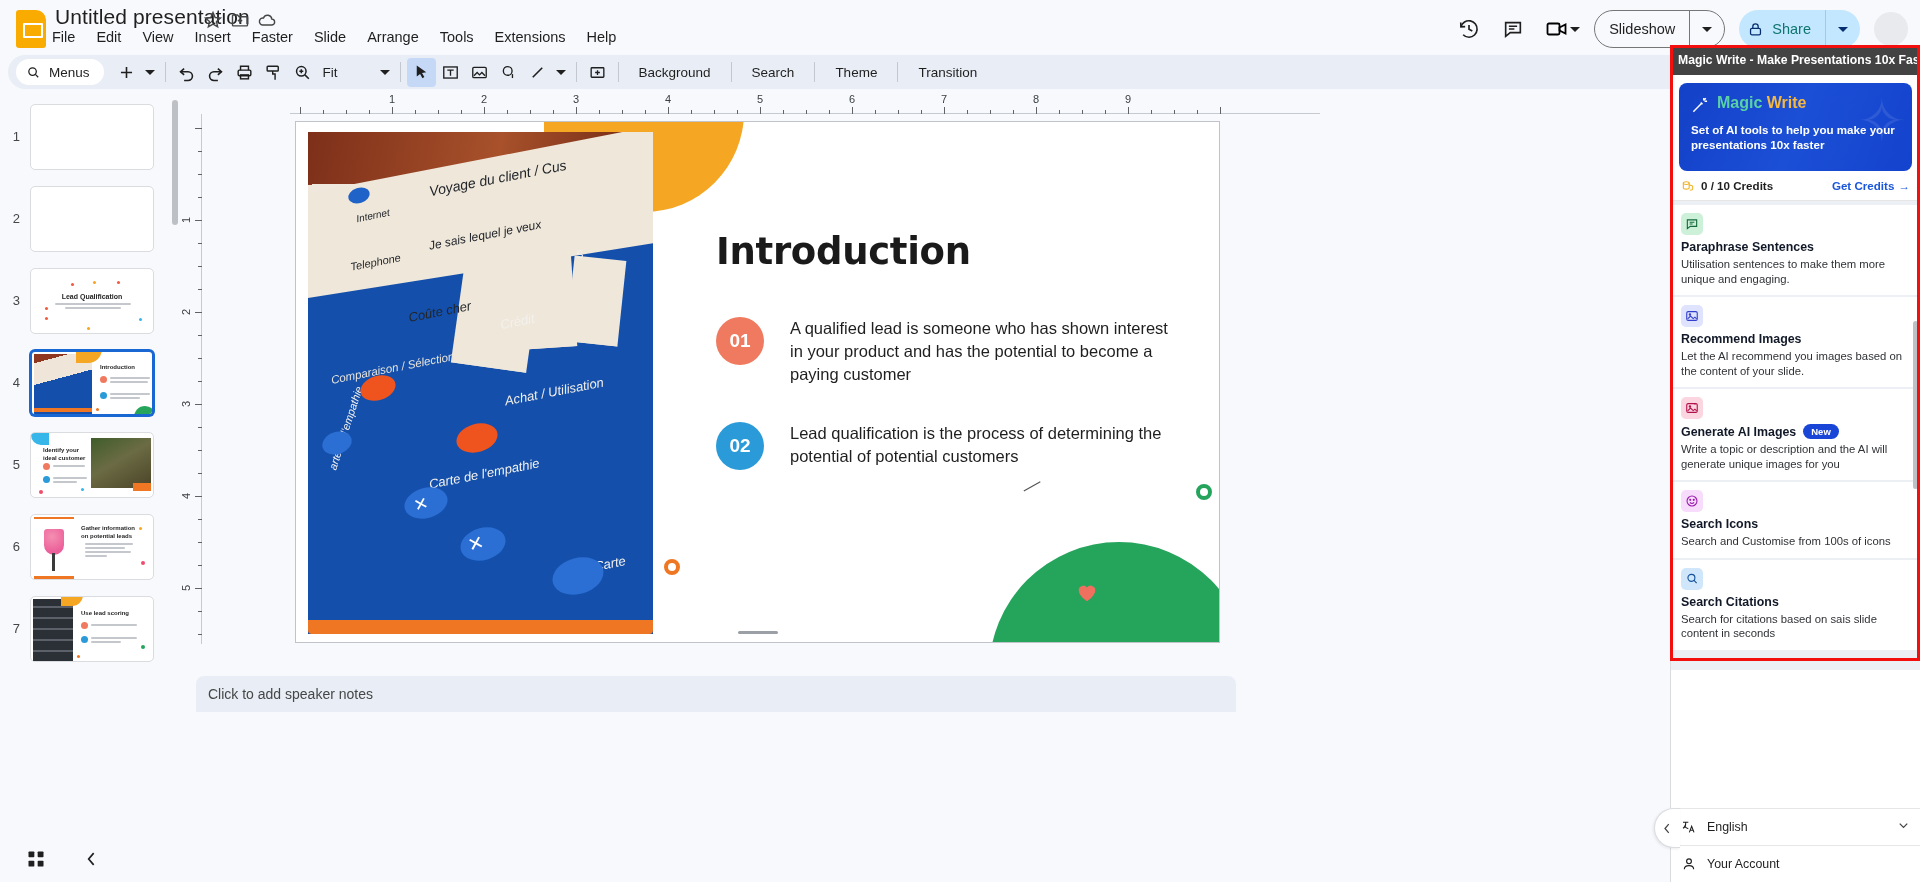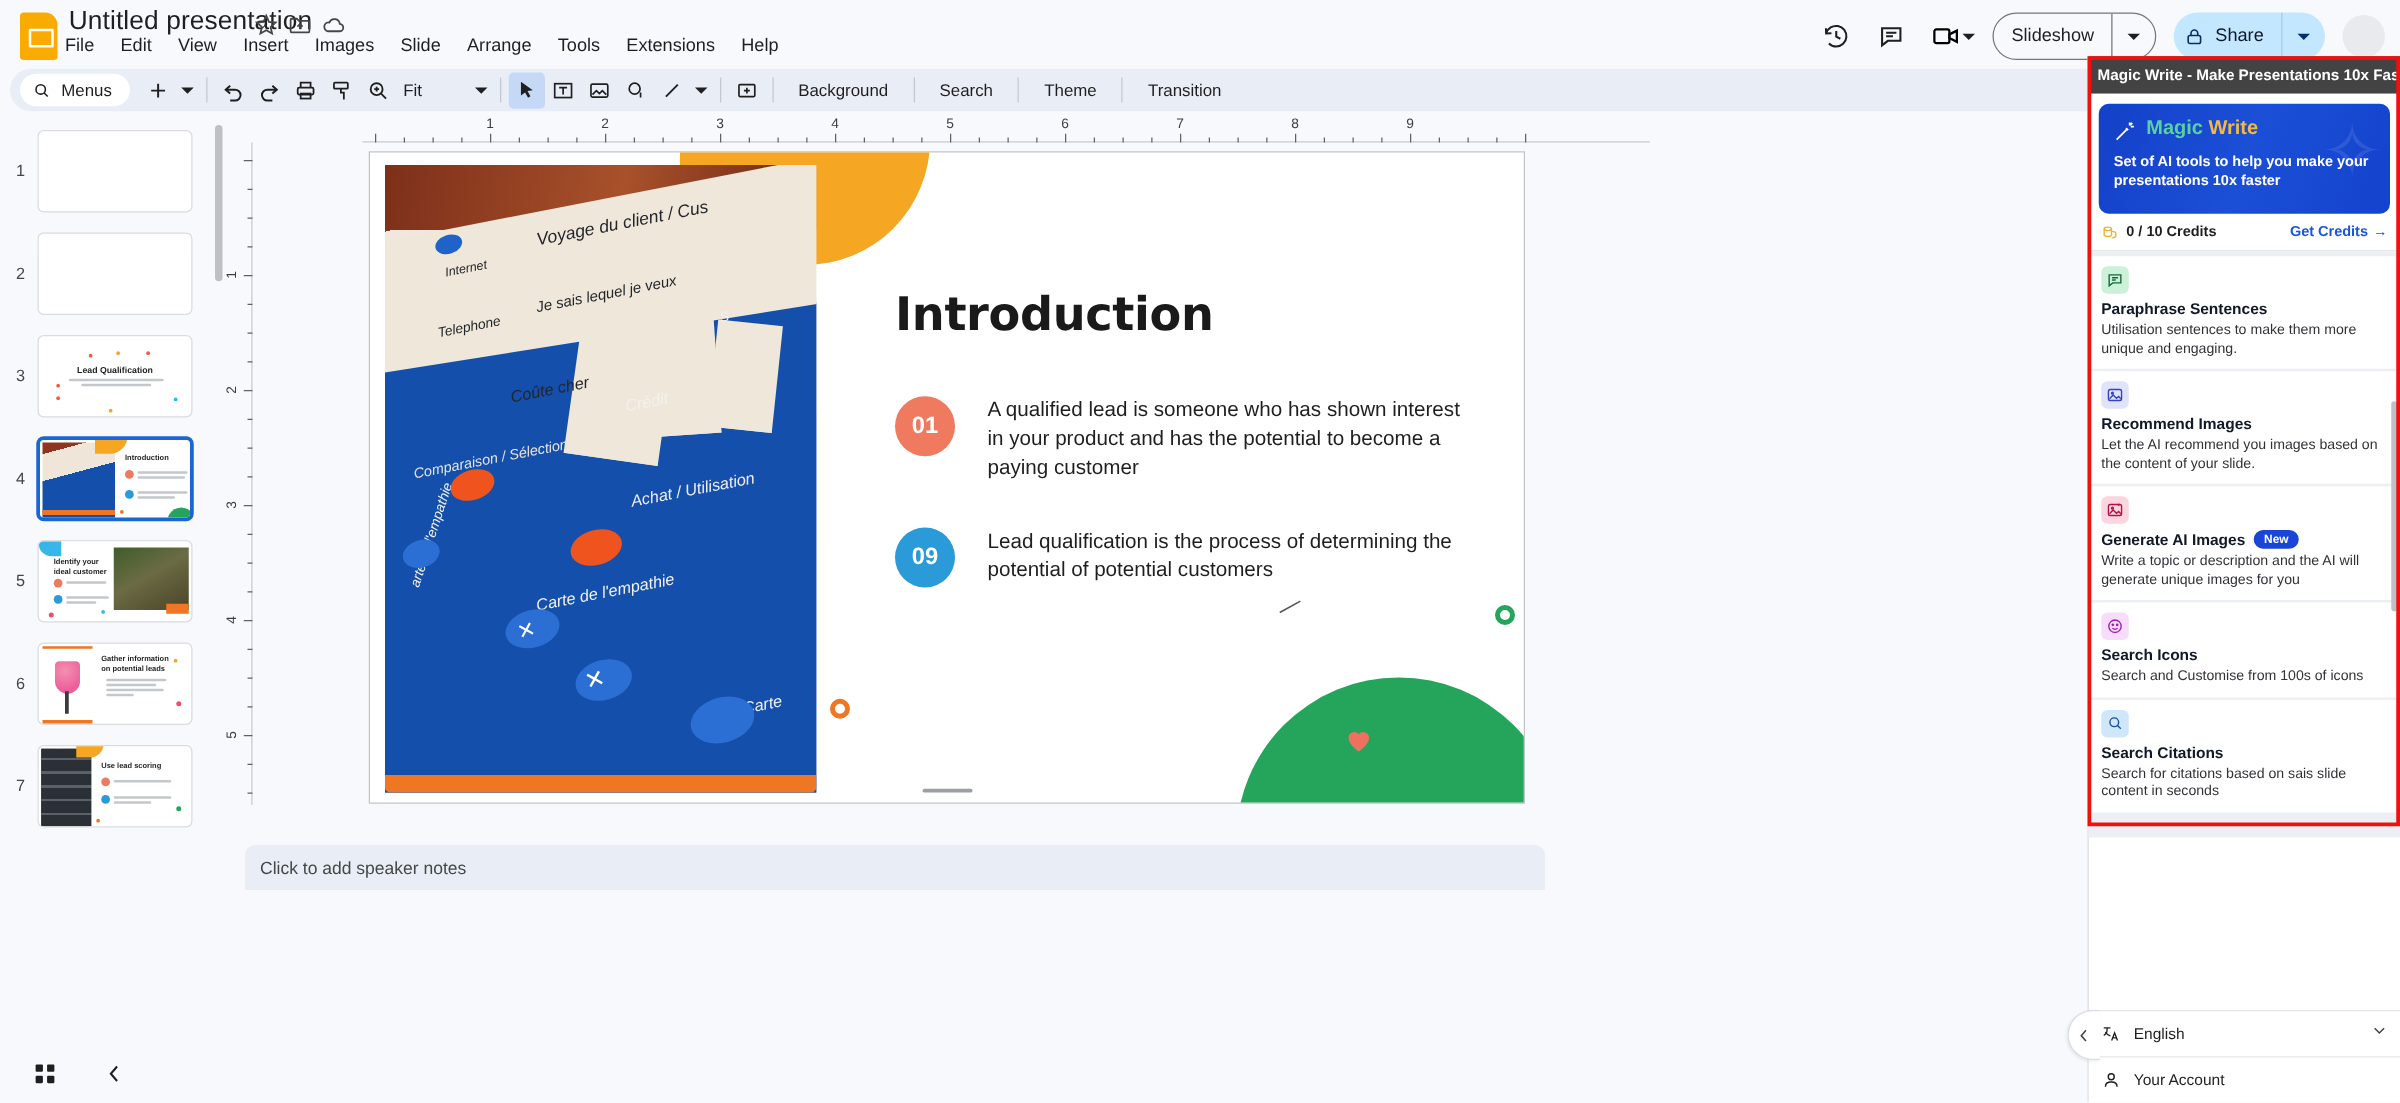--- a/index.html
+++ b/index.html
@@ -38,21 +38,21 @@
     display: flex; align-items: center; height: 38px; border: 1px solid #747775;
     border-radius: 19px; overflow: hidden; cursor: pointer; margin-left: 6px; background: #f8f9fd;
   }
   .btn-slideshow .lbl { padding: 0 14px; font-size: 14.5px; color: #1f1f1f; }
   .btn-slideshow .sep { width: 1px; height: 38px; background: #747775; }
   .btn-slideshow .car { width: 34px; display: flex; align-items: center; justify-content: center; }
   .btn-share {
     display: flex; align-items: center; height: 38px; background: #c2e7ff;
     border-radius: 19px; overflow: hidden; cursor: pointer; margin-left: 10px;
   }
-  .btn-share .lbl { padding: 0 14px 0 8px; font-size: 14.5px; color: #0f172a; display: flex; align-items: center; gap: 8px; }
+  .btn-share .lbl { padding: 0 14px 0 8px; font-size: 14.5px; color: #0f766e; display: flex; align-items: center; gap: 8px; }
   .btn-share .sep { width: 1px; height: 38px; background: #a8c7e8; }
   .btn-share .car { width: 34px; display: flex; align-items: center; justify-content: center; }
   .avatar-top { width: 34px; height: 34px; border-radius: 50%; background: #e8eaed; margin-left: 10px; }
   .caret { width: 0; height: 0; border-left: 5px solid transparent; border-right: 5px solid transparent; border-top: 5px solid #1f1f1f; }
 
   
   .toolbar {
     position: absolute; left: 8px; top: 55px; width: 1898px; height: 34px;
     background: #e9eef6; border-radius: 17px; display: flex; align-items: center; padding: 0 8px;
   }
@@ -229,21 +229,21 @@
       <svg viewBox="0 0 24 24" fill="none" stroke="currentColor" stroke-width="1.7">
           <path d="M6.5 18h11a3.5 3.5 0 00.3-7 5.2 5.2 0 00-10-1.4A3.8 3.8 0 006.5 18z"></path>
         </svg>
     </div>
 
     <div class="menubar">
       <span>File</span>
       <span>Edit</span>
       <span>View</span>
       <span>Insert</span>
-      <span>Images</span>
+      <span>Faster</span>
       <span>Slide</span>
       <span>Arrange</span>
       <span>Tools</span>
       <span>Extensions</span>
       <span>Help</span>
     </div>
 
     <div class="top-right">
       <div class="ticon">
         <svg viewBox="0 0 24 24" fill="none" stroke="currentColor" stroke-width="1.8">
@@ -635,21 +635,21 @@
       </div>
 
       <div class="slide-title">Introduction</div>
 
       <div class="bullet" style="left:420px; top:195px">
         <div class="bnum" style="background:#ef7a5f">01</div>
         <div class="btxt">A qualified lead is someone who has shown interest in your product and has the potential to become a paying customer</div>
       </div>
 
       <div class="bullet" style="left:420px; top:300px">
-        <div class="bnum" style="background:#2a9bd8">09</div>
+        <div class="bnum" style="background:#2a9bd8">02</div>
         <div class="btxt">Lead qualification is the process of determining the potential of potential customers</div>
       </div>
 
       <div class="deco deco-orange-bar"></div>
       <div class="deco deco-green-blob"></div>
       <div class="deco deco-ring" style="left:900px;top:362px;border-color:#25a45c"></div>
       <div class="deco deco-ring" style="left:368px;top:437px;border-color:#ef7622"></div>
       <div class="deco" style="left:780px;bottom:40px;width:22px;height:20px">
         <svg viewBox="0 0 24 22" fill="#f0705f">
             <path d="M12 21s-9-5.6-9-12A5 5 0 0112 6a5 5 0 019 3c0 6.4-9 12-9 12z"></path>

